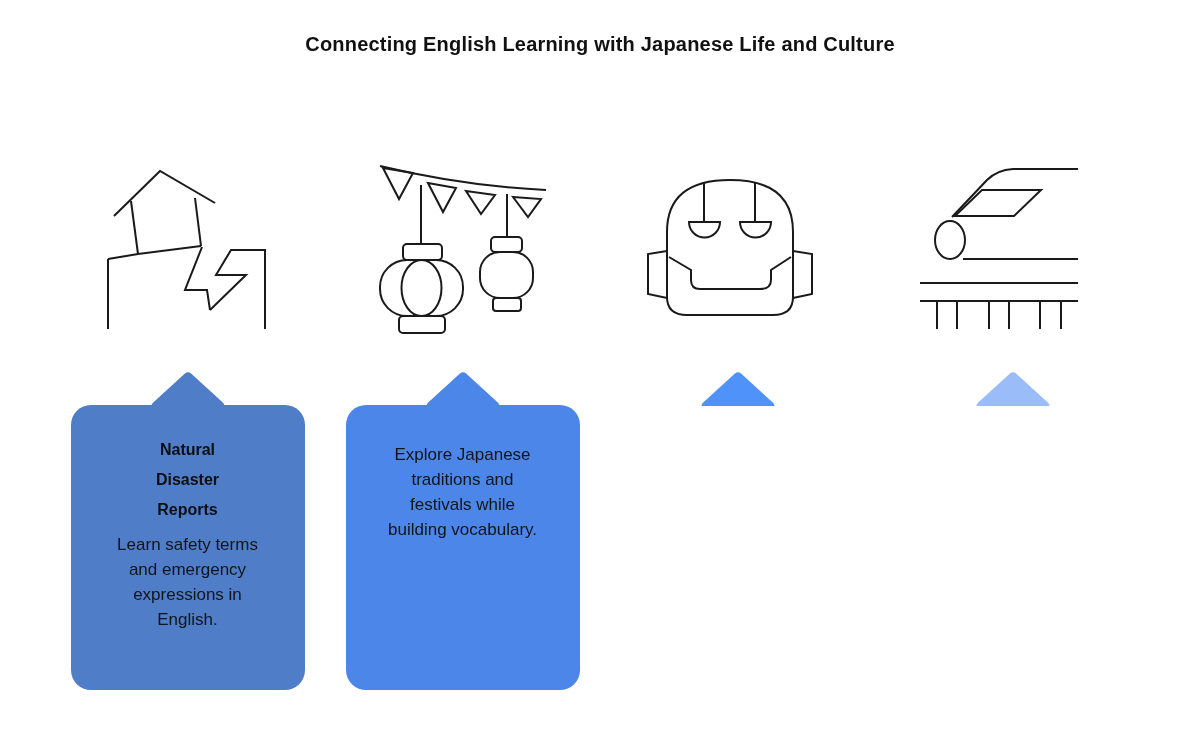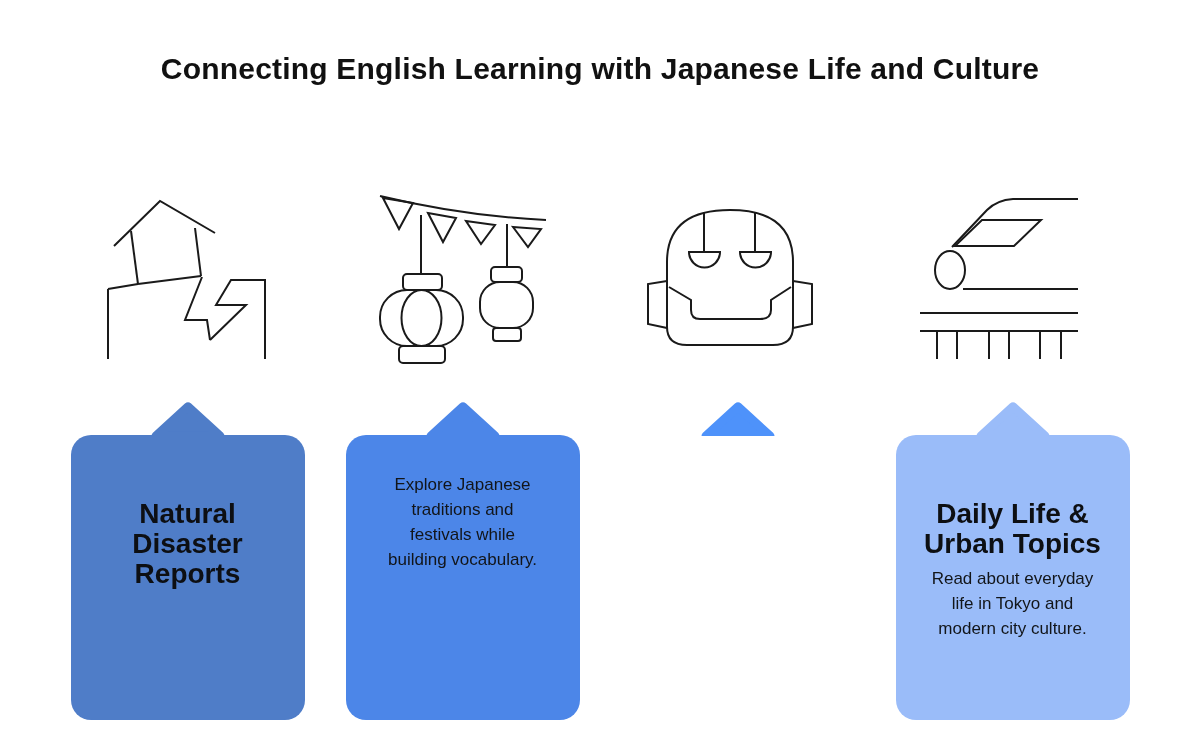--- a/index.html
+++ b/index.html
@@ -3,23 +3,23 @@
 <meta charset="utf-8">
 <style>
   html, body { margin: 0; padding: 0; }
   body {
     width: 1200px; height: 746px;
     background: #ffffff;
     font-family: "Liberation Sans", sans-serif;
     overflow: hidden;
   }
   .title {
-    margin-top: 52px;
+    margin-top: 33px;
     text-align: center;
-    font-size: 30px;
+    font-size: 20px;
     font-weight: 700;
     color: #111111;
     letter-spacing: 0.2px;
   }
   .row {
     display: flex;
     justify-content: center;
     gap: 41px;
     margin-top: 81px;
   }
@@ -47,26 +47,25 @@
   }
   .card {
     width: 234px; height: 285px;
     background: var(--card-color);
     border-radius: 20px;
     box-sizing: border-box;
     padding: 30px 16px 0;
     text-align: center;
   }
   .card-heading {
-    font-size: 28px;
+    font-size: 16px;
     font-weight: 700;
     line-height: 30px;
     white-space: pre-line;
     color: #0d0f13;
-    margin-top: 34px;
   }
   .card-body {
     margin-top: 7px;
     font-size: 17px;
     line-height: 25px;
     white-space: pre-line;
     color: #121519;
   }
 </style>
 </head>
@@ -89,20 +88,24 @@
         <path d="M 177,192 L 177,113 L 143,113 L 128,138 L 158,138 L 122,173" style="stroke: rgb(26, 26, 26);"></path>
       </svg>
     </div>
     <svg class="arrow" viewBox="0 0 90 38" preserveAspectRatio="none">
       <path d="M 13,38 L 45,8 L 77,38 Z"></path>
     </svg>
     <div class="card">
       <div class="card-heading">Natural
 Disaster
 Reports</div>
+      <div class="card-body">Learn safety terms
+and emergency
+expressions in
+English.</div>
     </div>
   </div>
 
   <div class="col" style="--card-color: #4c86e8;">
     <div class="icon-box">
       <svg class="icon" viewBox="0 0 200 210" aria-hidden="true">
         <path d="M 17,29 Q 100,49 183,53" style="stroke: rgb(26, 26, 26);"></path>
         <path d="M 20,31 L 50,36 L 36,62 Z" style="stroke: rgb(26, 26, 26);"></path>
         <path d="M 65,46 L 93,51 L 80,75 Z" style="stroke: rgb(26, 26, 26);"></path>
         <path d="M 103,54 L 132,58 L 118,77 Z" style="stroke: rgb(26, 26, 26);"></path>
@@ -160,22 +163,15 @@
         <path d="M 49,164 V 192" style="stroke: rgb(26, 26, 26);"></path>
         <path d="M 81,164 V 192" style="stroke: rgb(26, 26, 26);"></path>
         <path d="M 101,164 V 192" style="stroke: rgb(26, 26, 26);"></path>
         <path d="M 132,164 V 192" style="stroke: rgb(26, 26, 26);"></path>
         <path d="M 153,164 V 192" style="stroke: rgb(26, 26, 26);"></path>
       </svg>
     </div>
     <svg class="arrow" viewBox="0 0 90 38" preserveAspectRatio="none">
       <path d="M 13,38 L 45,8 L 77,38 Z"></path>
     </svg>
-    <div class="card">
-      <div class="card-heading">Daily Life &amp;
-Urban Topics</div>
-      <div class="card-body">Read about everyday
-life in Tokyo and
-modern city culture.</div>
-    </div>
   </div>
 
 </div>
 
 </body></html>

